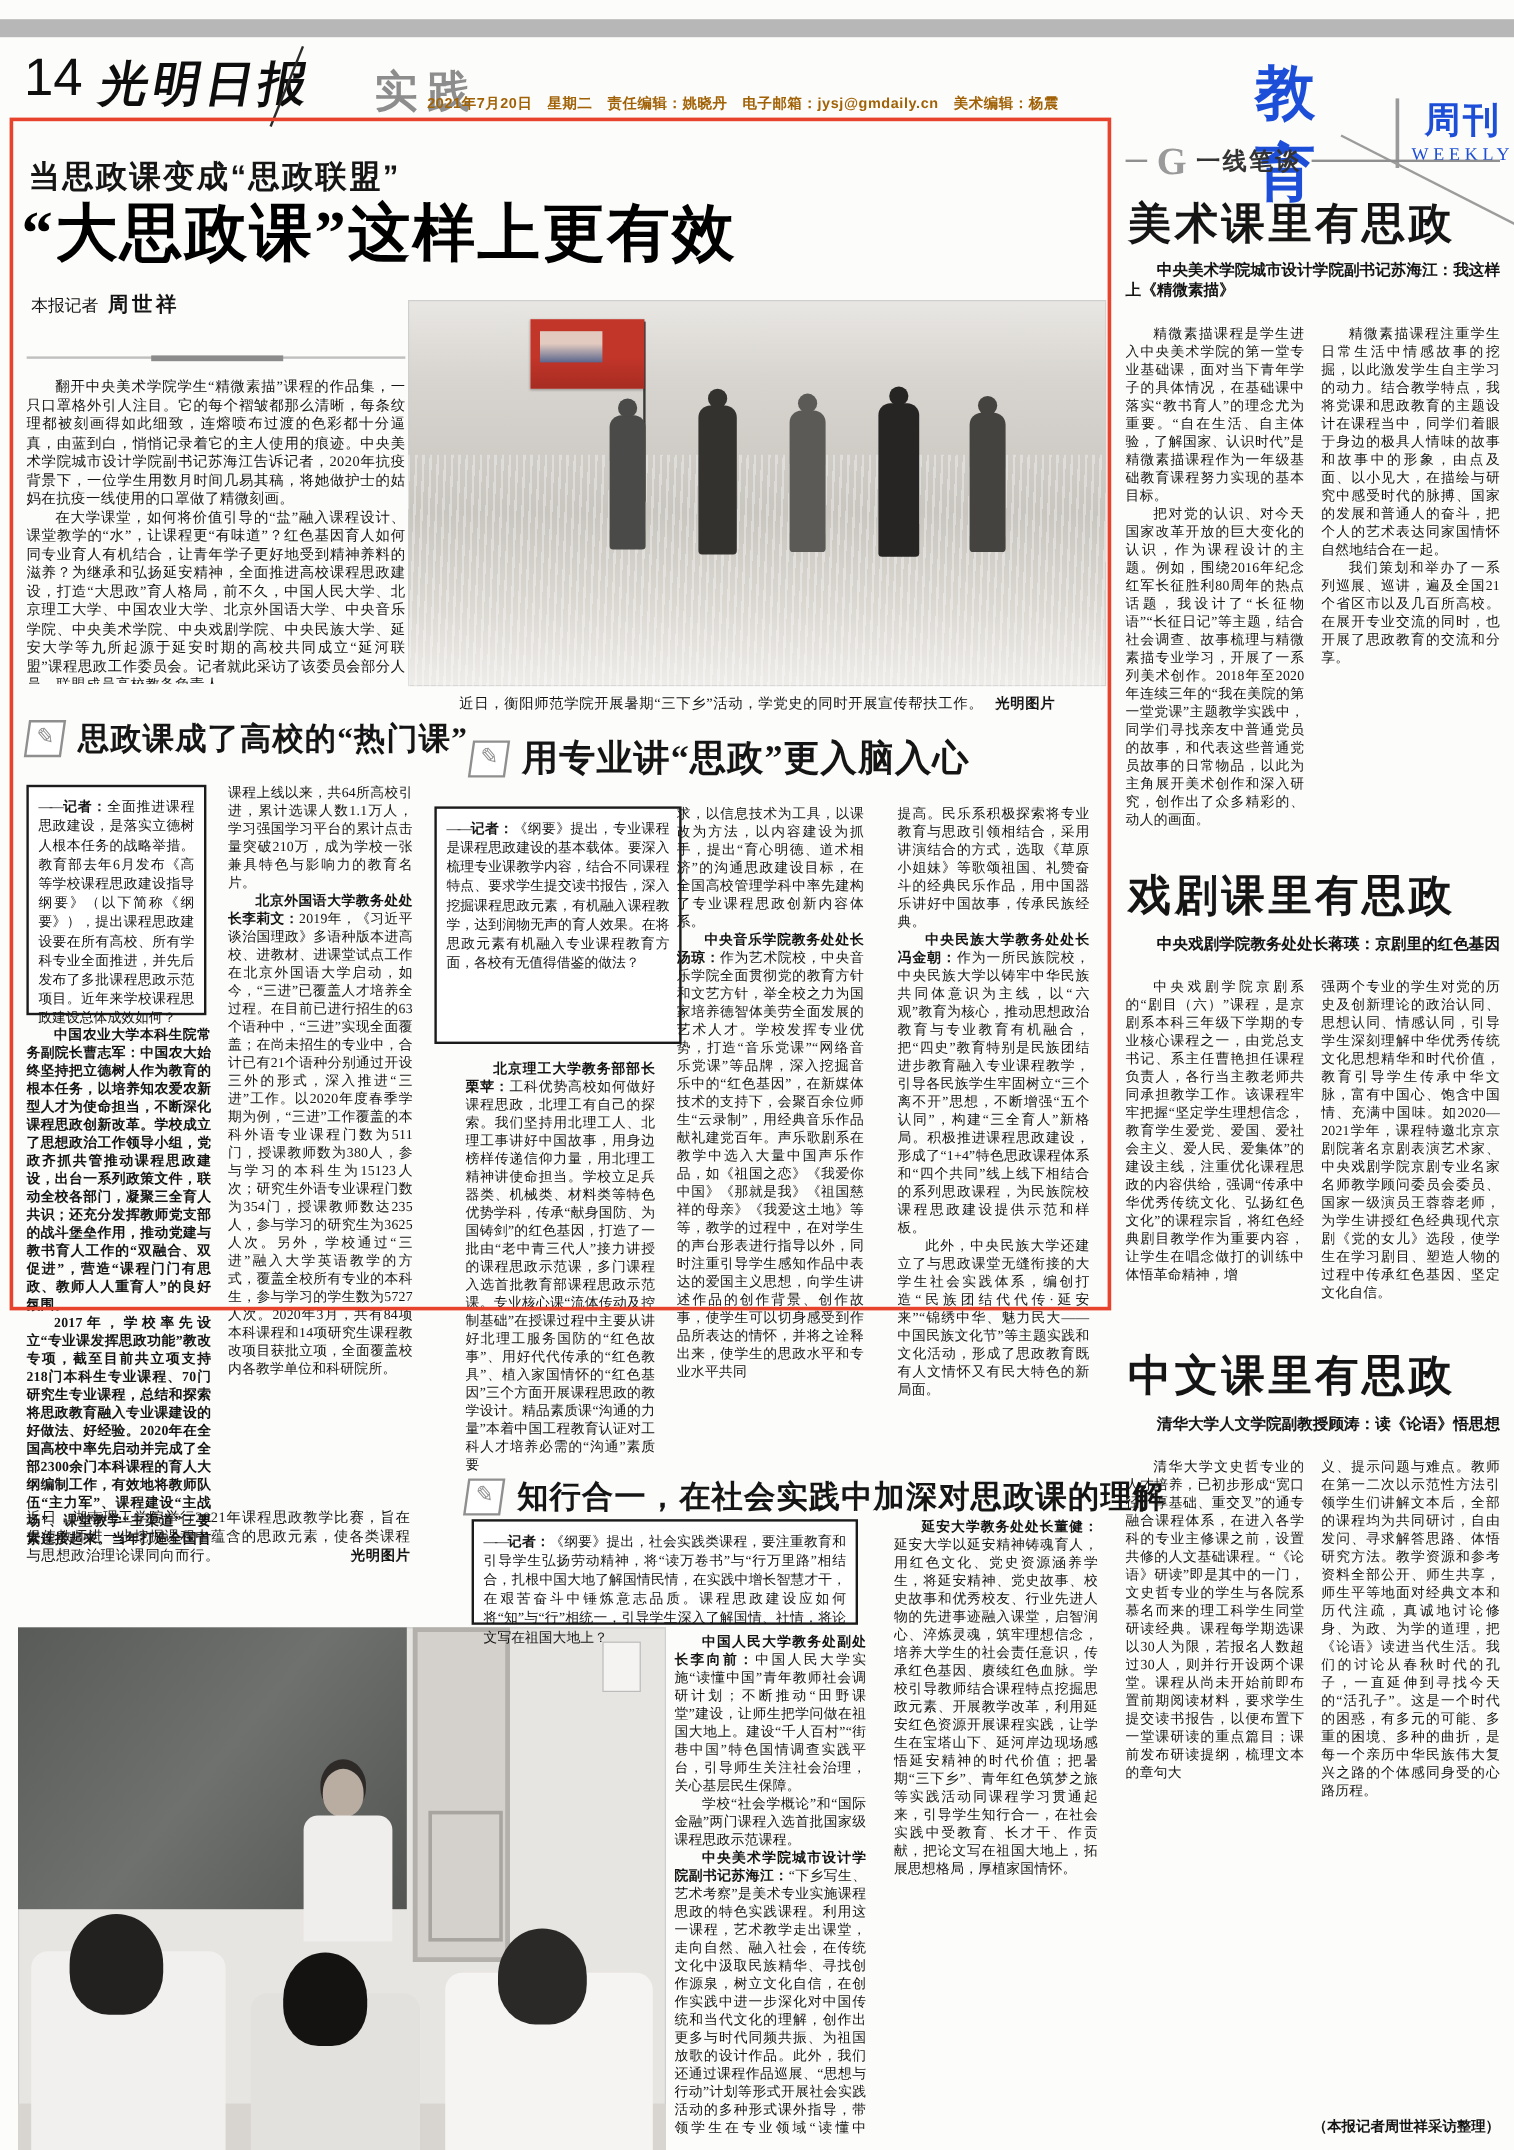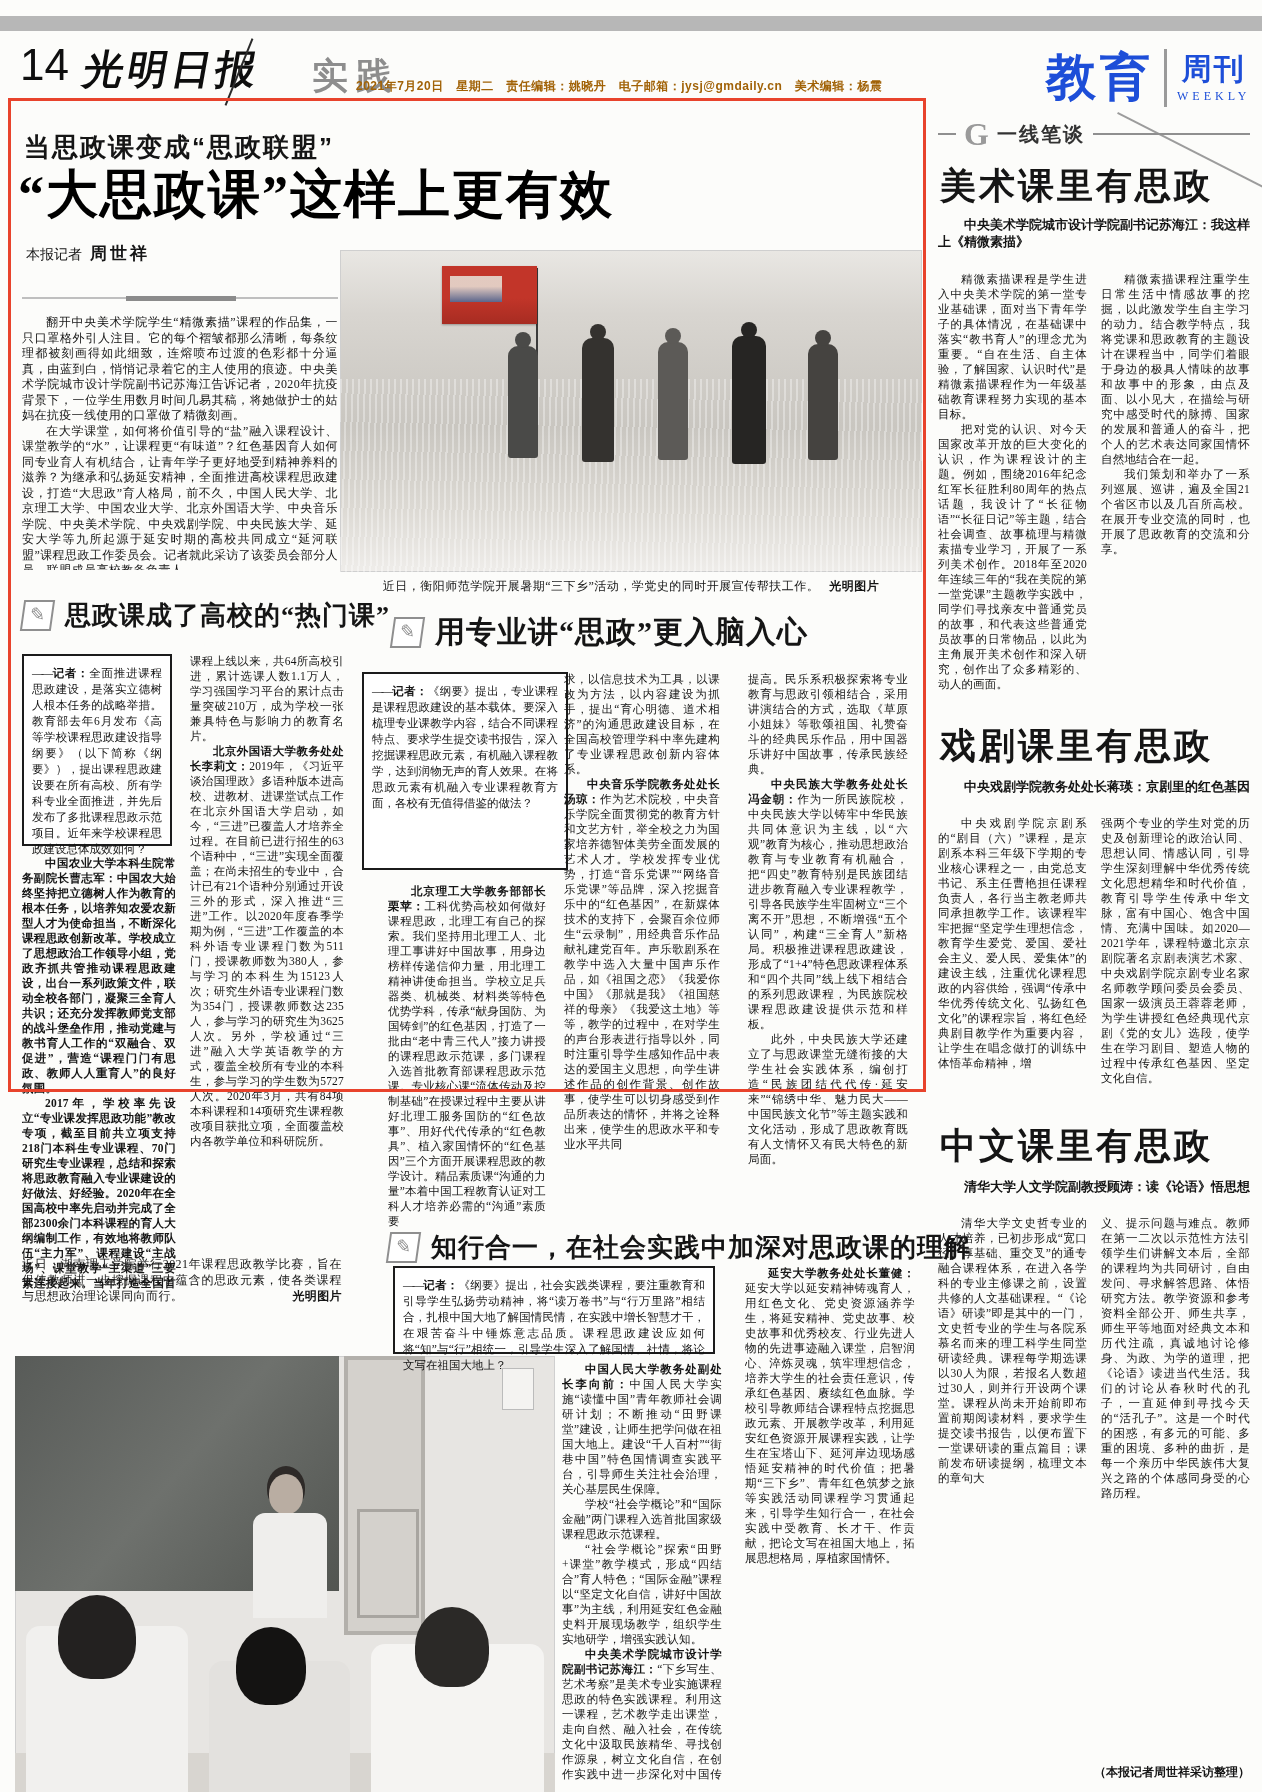--- a/index.html
+++ b/index.html
@@ -14,21 +14,21 @@
   .pagenum{left:20px;top:40px;font-size:44px;font-family:"Liberation Sans",sans-serif;color:#0f0f0f;}
   .masthead{left:84px;top:42px;font-size:40px;font-weight:bold;letter-spacing:4px;transform:skewX(-10deg);color:#0d0d0d;}
   .mast-slash{left:238px;top:36px;width:2px;height:72px;background:#2b2b2b;transform:rotate(22deg);}
   .secname{left:272px;top:52px;font-size:36px;font-weight:900;letter-spacing:8px;color:#8d8d8d;margin-left:40px;}
   .dateline{left:356px;top:78px;font-size:12px;font-weight:bold;color:#a16207;letter-spacing:.5px;}
   .weekly{left:1046px;top:44px;display:flex;align-items:center;gap:10px;color:#1d4ed8;}
   .weekly .big{font-size:50px;font-weight:900;letter-spacing:4px;}
   .weekly .vbar{width:3px;height:58px;background:#9a9a9a;}
   .weekly .stack{display:flex;flex-direction:column;align-items:center;line-height:1;}
   .weekly .zk{font-size:30px;font-weight:900;letter-spacing:2px;}
-  .weekly .en{font-size:12px;letter-spacing:4px;margin-top:6px;}
+  .weekly .en{font-size:15px;letter-spacing:4px;margin-top:6px;}
   .diag{left:1118px;top:112px;width:200px;height:2px;background:#9c9c9c;transform:rotate(27deg);transform-origin:left top;}
   
   .red-frame{left:8px;top:98px;width:912px;height:988px;border:3px solid #e8432c;pointer-events:none;z-index:6;}
   
   .kicker{left:24px;top:130px;font-size:26px;font-weight:bold;letter-spacing:2px;font-family:"Liberation Sans",sans-serif;}
   .headline{left:18px;top:160px;font-size:52px;font-weight:900;letter-spacing:2px;color:#000;}
   .byline{left:26px;top:242px;font-size:14px;}
   .byline b{font-size:17px;letter-spacing:3px;margin-left:8px;}
   
   .intro{left:22px;top:296px;width:316px;height:274px;overflow:hidden;}
@@ -187,21 +187,20 @@
 <div class="abs sec-head" style="left:388px;top:1230px;">
   <span class="pencil-icon">✎</span>
   <span class="sec-title">知行合一，在社会实践中加深对思政课的理解</span>
 </div>
 <div class="abs qbox" style="left:393px;top:1266px;width:322px;height:88px;z-index:7;">
   <span class="dash">——&nbsp;</span><b>记者：</b><span>《纲要》提出，社会实践类课程，要注重教育和引导学生弘扬劳动精神，将“读万卷书”与“行万里路”相结合，扎根中国大地了解国情民情，在实践中增长智慧才干，在艰苦奋斗中锤炼意志品质。课程思政建设应如何将“知”与“行”相统一，引导学生深入了解国情、社情，将论文写在祖国大地上？</span>
 </div>
 <div class="abs col" style="left:562px;top:1362px;width:160px;height:420px;background:#fcfcfa;z-index:7;">
   <p><b>中国人民大学教务处副处长李向前：</b><span>中国人民大学实施“读懂中国”青年教师社会调研计划；不断推动“田野课堂”建设，让师生把学问做在祖国大地上。建设“千人百村”“街巷中国”特色国情调查实践平台，引导师生关注社会治理，关心基层民生保障。</span></p>
   <p><span>学校“社会学概论”和“国际金融”两门课程入选首批国家级课程思政示范课程。</span></p>
-  <p><span>“社会学概论”探索“田野+课堂”教学模式，形成“四结合”育人特色；“国际金融”课程以“坚定文化自信，讲好中国故事”为主线，利用延安红色金融史料开展现场教学，组织学生实地研学，增强实践认知。</span></p>
   <p><b>中央美术学院城市设计学院副书记苏海江：</b><span>“下乡写生、艺术考察”是美术专业实施课程思政的特色实践课程。利用这一课程，艺术教学走出课堂，走向自然、融入社会，在传统文化中汲取民族精华、寻找创作源泉，树立文化自信，在创作实践中进一步深化对中国传统和当代文化的理解，创作出更多与时代同频共振、为祖国放歌的设计作品。此外，我们还通过课程作品巡展、“思想与行动”计划等形式开展社会实践活动的多种形式课外指导，带领学生在专业领域“读懂中国”，拓展思想格局，厚植家国情怀。</span></p>
 </div>
 <div class="abs col" style="left:745px;top:1266px;width:170px;height:525px;">
   <p><b>延安大学教务处处长董健：</b><span>延安大学以延安精神铸魂育人，用红色文化、党史资源涵养学生，将延安精神、党史故事、校史故事和优秀校友、行业先进人物的先进事迹融入课堂，启智润心、淬炼灵魂，筑牢理想信念，培养大学生的社会责任意识，传承红色基因、赓续红色血脉。学校引导教师结合课程特点挖掘思政元素、开展教学改革，利用延安红色资源开展课程实践，让学生在宝塔山下、延河岸边现场感悟延安精神的时代价值；把暑期“三下乡”、青年红色筑梦之旅等实践活动同课程学习贯通起来，引导学生知行合一，在社会实践中受教育、长才干、作贡献，把论文写在祖国大地上，拓展思想格局，厚植家国情怀。</span></p>
 </div>
 
 <div class="abs sb-head">
   <span class="hline hl-l"></span>
   <span class="g">G</span>
   <span class="t">一线笔谈</span>

